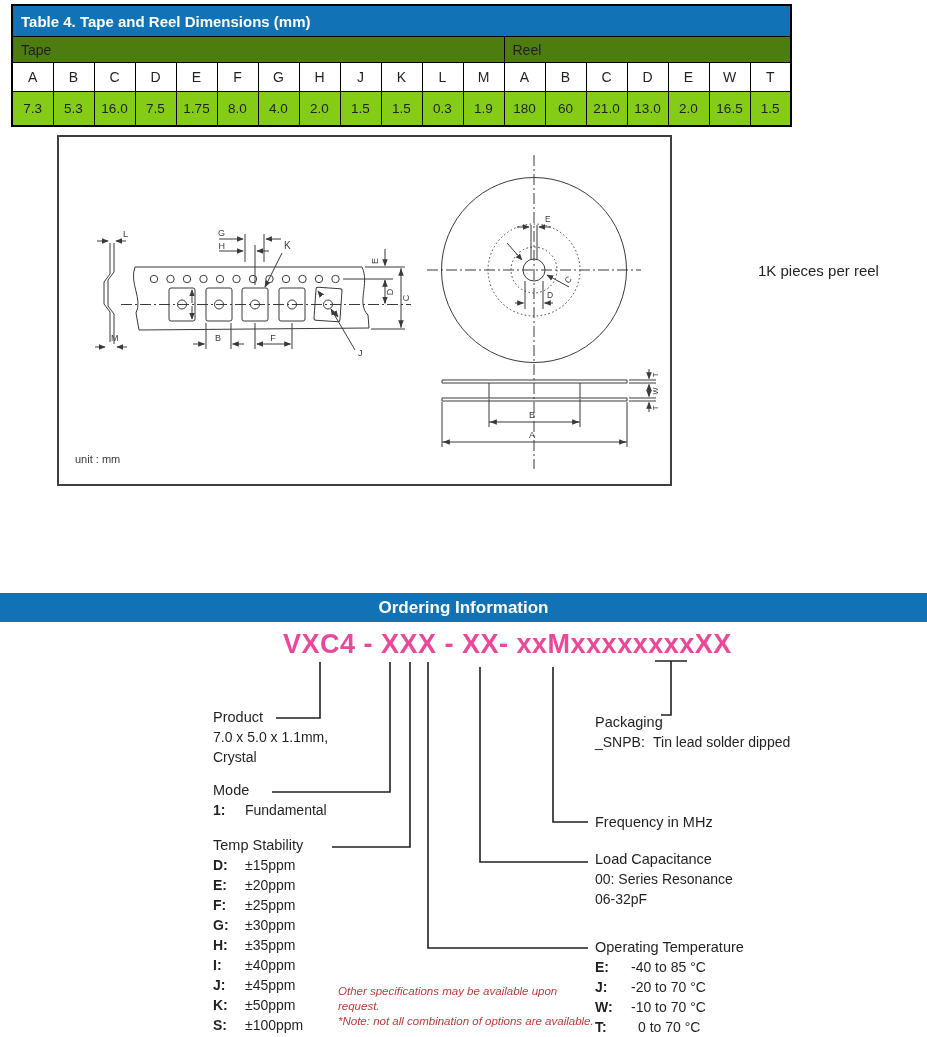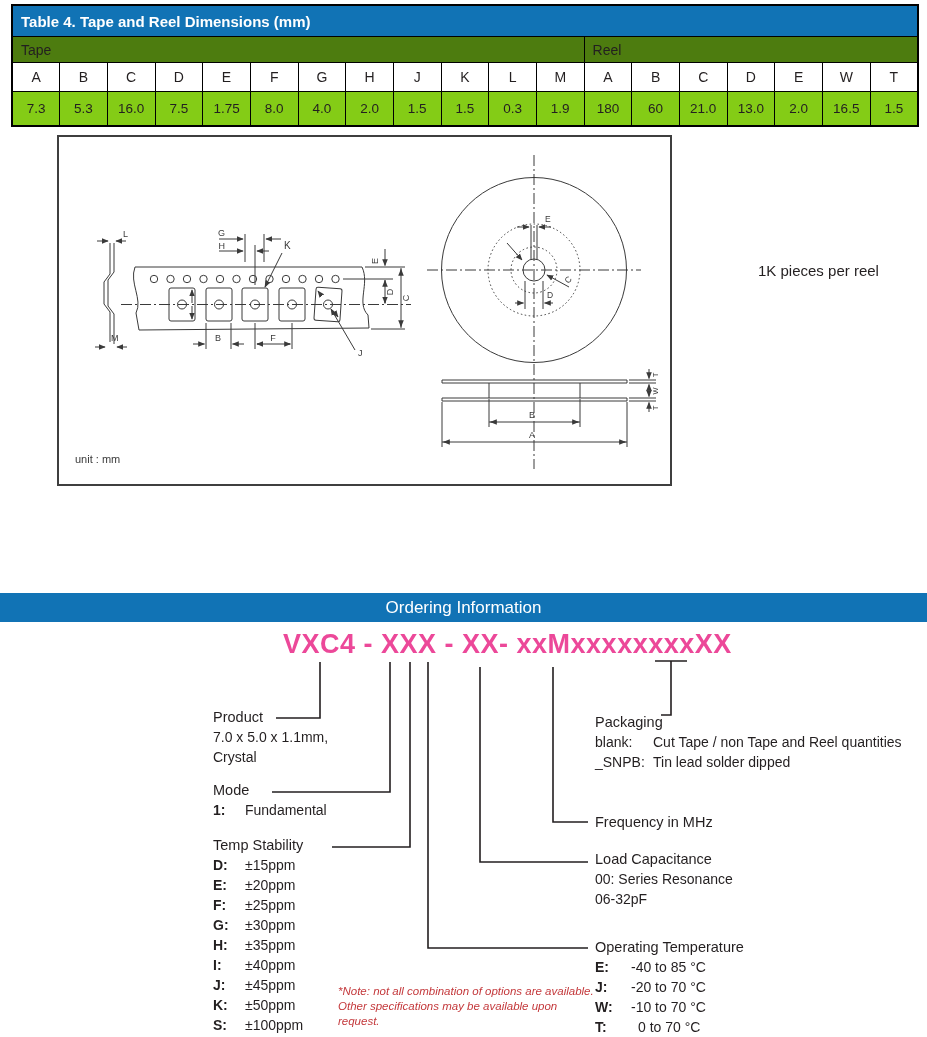--- a/index.html
+++ b/index.html
@@ -2,21 +2,21 @@
 <html><head>
 <meta charset="utf-8">
 <style>
   html,body{margin:0;padding:0;}
   body{
     width:927px;height:1037px;position:relative;background:#ffffff;
     font-family:"Liberation Sans", sans-serif;color:#231f20;overflow:hidden;
   }
   
   .dim-table{
-    position:absolute;left:11px;top:4px;width:908px;
+    position:absolute;left:11px;top:4px;width:781px;
     border-collapse:collapse;table-layout:fixed;
     border:2px solid #000;
   }
   .dim-table td{border:1px solid #000;text-align:center;vertical-align:middle;}
   .dim-table .title-cell{
     background:#1173b5;color:#fff;font-weight:bold;font-size:15px;
     text-align:left;padding:5px 0 5px 8px;height:20px;
   }
   .dim-table .group-cell{
     background:#4d7c0f;text-align:left;padding-left:8px;font-size:14px;height:23px;
@@ -27,21 +27,21 @@
   .diagram-box{
     position:absolute;left:57px;top:135px;width:611px;height:347px;
     border:2px solid #3f3f3f;background:#fff;
   }
   .reel-note{
     position:absolute;left:758px;top:262px;font-size:15px;color:#231f20;
   }
   
   .order-bar{
     position:absolute;left:0;top:593px;width:927px;height:29px;
-    background:#1173b5;color:#fff;font-weight:normal;font-size:17px;
+    background:#1173b5;color:#fff;font-weight:bold;font-size:17px;
     text-align:center;line-height:29px;
   }
   .part-number{
     position:absolute;left:283px;top:629px;
     color:#ec4899;font-weight:bold;font-size:27px;letter-spacing:0.5px;white-space:nowrap;
   }
   .callouts{position:absolute;left:0;top:0;width:927px;height:1037px;pointer-events:none;}
   .block{position:absolute;font-size:14px;line-height:20px;}
   .block .hdr{font-weight:normal;font-size:14.5px;line-height:19px;}
   .row{display:flex;line-height:20px;}
@@ -341,24 +341,20 @@
     </div>
   <div class="row">
       <span class="code">S:</span>
       <span>±100ppm</span>
     </div>
 </div>
 
 <div class="block" style="left:595px;top:713px;">
   <div class="hdr">Packaging</div>
   <div class="row">
-      <span class="code-w58">blank:</span>
-      <span>Cut Tape / non Tape and Reel quantities</span>
-    </div>
-  <div class="row">
       <span class="code-w58">_SNPB:</span>
       <span>Tin lead solder dipped</span>
     </div>
 </div>
 
 <div class="block" style="left:595px;top:813px;">
   <div class="hdr">Frequency in MHz</div>
 </div>
 
 <div class="block" style="left:595px;top:850px;">
@@ -381,15 +377,15 @@
       <span class="code-w42">W:</span>
       <span>-10 to 70 °C</span>
     </div>
   <div class="row">
       <span class="code-w42">T:</span>
       <span style="padding-left:7px">0 to 70 °C</span>
     </div>
 </div>
 
 <div class="note">
+  <div>Other specifications may be available upon request.</div>
   <div>*Note: not all combination of options are available.</div>
-  <div>Other specifications may be available upon request.</div>
 </div>
 
 </body></html>

